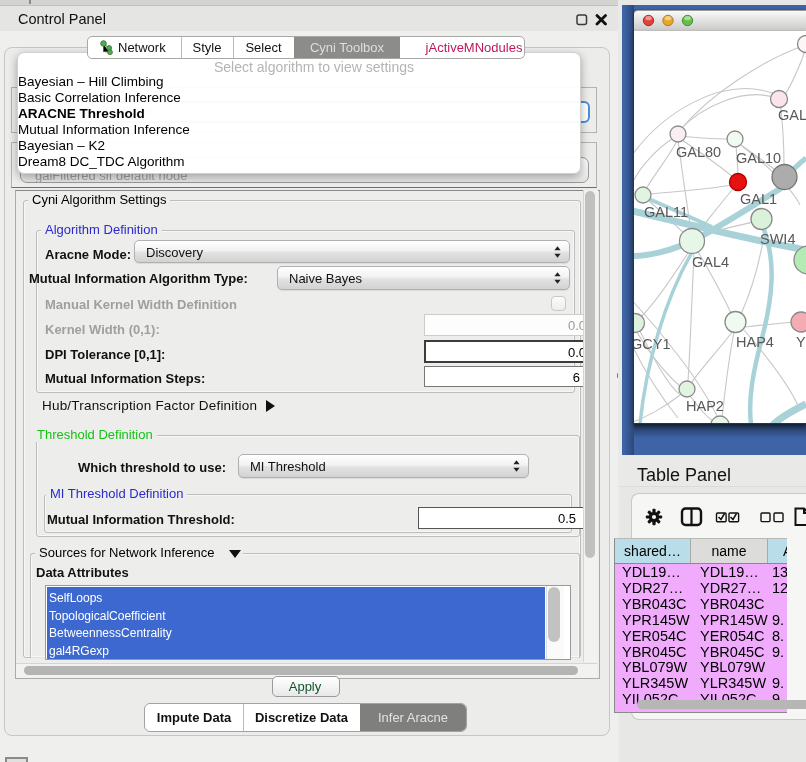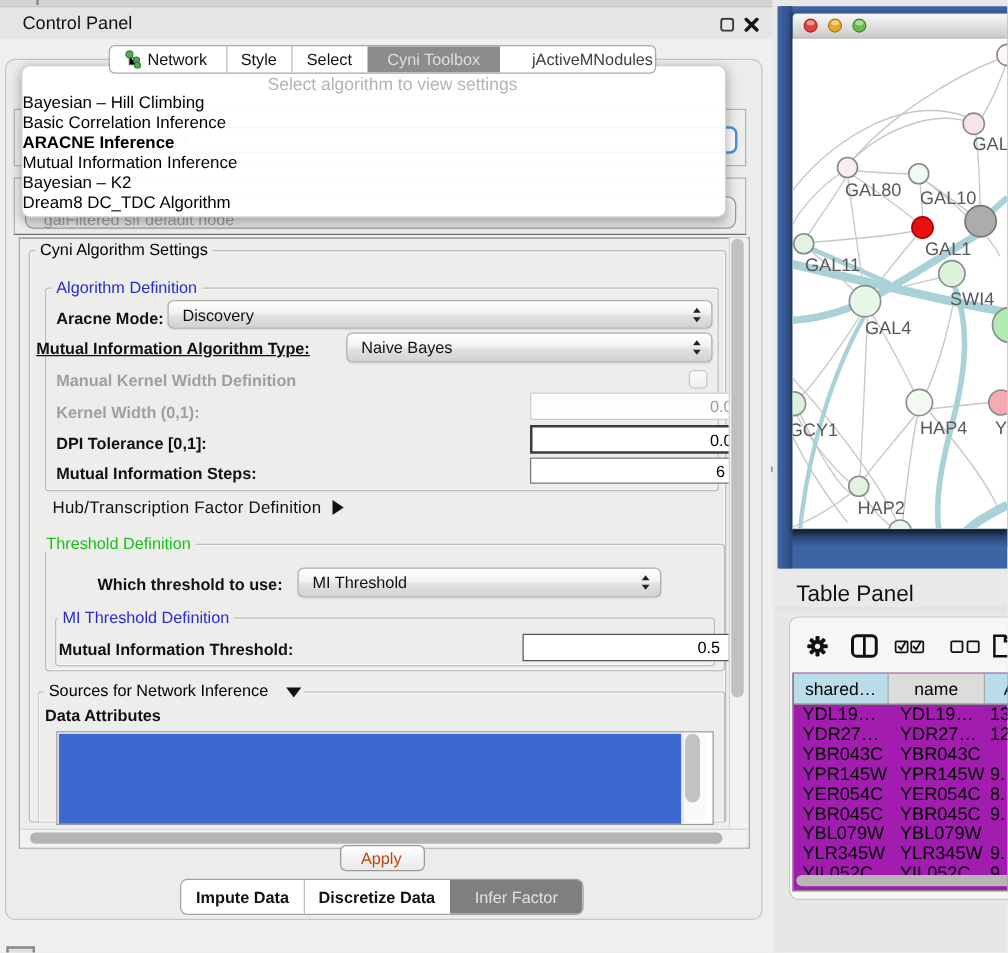--- a/index.html
+++ b/index.html
@@ -62,21 +62,21 @@
 
 <div class="lbl b" style="left:45px;top:247px;">Aracne Mode:</div>
 <div class="combo" style="left:134px;top:240px;width:434px;height:21px;">
   <span class="txt">Discovery</span>
   <svg class="step" viewBox="0 0 9 16">
       <path d="M4.5 2.2 L7.6 6.2 L1.4 6.2 Z" fill="#222"></path>
       <path d="M4.5 13.8 L7.6 9.8 L1.4 9.8 Z" fill="#222"></path>
     </svg>
 </div>
 
-<div class="lbl b" style="left:29px;top:271px;text-decoration:underline;">Mutual Information Algorithm Type:</div>
+<div class="lbl b" style="left:29px;top:271px;">Mutual Information Algorithm Type:</div>
 <div class="combo" style="left:277px;top:266px;width:291px;height:22px;">
   <span class="txt">Naive Bayes</span>
   <svg class="step" viewBox="0 0 9 16">
       <path d="M4.5 2.2 L7.6 6.2 L1.4 6.2 Z" fill="#222"></path>
       <path d="M4.5 13.8 L7.6 9.8 L1.4 9.8 Z" fill="#222"></path>
     </svg>
 </div>
 
 <div class="lbl b gray" style="left:45px;top:297px;">Manual Kernel Width Definition</div>
 <div class="abs" style="left:551px;top:296px;width:13px;height:13px;border:1px solid #c9c9c9;border-radius:4px;background:linear-gradient(#fcfcfc,#ededec);"></div>
@@ -122,39 +122,40 @@
 
 <div class="gbox" style="left:30px;top:553px;width:548px;height:104px;border-bottom:none;border-radius:3px 3px 0 0;"></div>
 <div class="gtitle" style="left:35px;top:546px;padding-right:28px;">Sources for Network Inference</div>
 <svg class="abs" style="left:228px;top:549px;z-index:5;" width="14" height="10" viewBox="0 0 14 10">
     <path d="M1 1 L13 1 L7 9 Z" fill="#111"></path>
   </svg>
 <div class="lbl b" style="left:36px;top:565px;">Data Attributes</div>
 
 <div class="abs" style="left:45px;top:585px;width:524px;height:73px;border:1px solid #999;background:#fff;overflow:hidden;">
   <div class="abs" style="left:1px;top:1px;width:498px;height:80px;background:#3c68d0;"></div>
+  <div class="abs" style="left:3px;top:4px;font-size:12px;color:#fff;line-height:17.5px;">SelfLoops<br>TopologicalCoefficient<br>BetweennessCentrality<br>gal4RGexp</div>
   <div class="abs" style="left:500px;top:0;width:17px;height:73px;background:#fafafa;border-left:1px solid #ddd;"></div>
   <div class="abs" style="left:502px;top:1px;width:12px;height:55px;background:#c2c2c2;border-radius:6px;"></div>
 </div>
 
 <div class="abs" style="left:583px;top:190px;width:14px;height:472px;background:#f2f2f1;border-left:1px solid #d5d5d4;"></div>
 <div class="abs" style="left:584.5px;top:191px;width:10px;height:367px;background:#c0c0bf;border-radius:5px;"></div>
 
 <div class="abs" style="left:16px;top:663px;width:581px;height:14px;background:#f2f2f1;border-top:1px solid #d5d5d4;"></div>
 <div class="abs" style="left:24px;top:666px;width:554px;height:9px;background:#b4b4b3;border-radius:4.5px;"></div>
 
 <div class="abs" style="left:272px;top:676px;width:66px;height:19px;border:1px solid #9a9a9a;border-radius:5px;background:linear-gradient(#ffffff,#f4f4f4 50%,#e8e8e8);"></div>
-<div class="abs" style="left:272px;top:679px;width:66px;text-align:center;font-size:13px;color:#c2410c;">Apply</div>
+<div class="abs" style="left:272px;top:679px;width:66px;text-align:center;font-size:13px;color:#14532d;">Apply</div>
 
 <div class="abs" style="left:144px;top:703px;width:321px;height:27px;border:1px solid #a2a2a1;border-radius:6px;background:#fff;overflow:hidden;">
   <div class="abs" style="left:0;top:0;width:98px;height:27px;border-right:1px solid #bbb;"></div>
   <div class="abs" style="left:215px;top:0;width:106px;height:27px;background:#7f7f7e;"></div>
   <div class="abs" style="left:0;top:6px;width:98px;text-align:center;font-size:13px;font-weight:bold;color:#111;">Impute Data</div>
   <div class="abs" style="left:98px;top:6px;width:117px;text-align:center;font-size:13px;font-weight:bold;color:#111;">Discretize Data</div>
-  <div class="abs" style="left:215px;top:6px;width:106px;text-align:center;font-size:13px;color:#e2e2e2;">Infer Factor</div>
+  <div class="abs" style="left:215px;top:6px;width:106px;text-align:center;font-size:13px;color:#e2e2e2;">Infer Aracne</div>
 </div>
 
 <div class="abs" style="left:5px;top:757px;width:19px;height:5px;border:2px solid #8a8a8a;background:#e0e0e0;"></div>
 
 <div class="abs" style="left:87px;top:36px;width:436px;height:21px;border:1px solid #a8a8a7;border-radius:5px;background:#fff;overflow:hidden;font-size:13px;z-index:30;">
   <div class="abs" style="left:0;top:0;width:93px;height:21px;border-right:1px solid #bbb;"></div>
   <div class="abs" style="left:93px;top:0;width:52px;height:21px;border-right:1px solid #bbb;"></div>
   <div class="abs" style="left:145px;top:0;width:61px;height:21px;"></div>
   <div class="abs" style="left:206px;top:0;width:106px;height:21px;background:#8c8c8b;"></div>
   <div class="abs" style="left:312px;top:0;width:124px;height:21px;"></div>
@@ -162,29 +163,29 @@
      <path d="M3.5 4 L3.5 11.5 L9 12" stroke="#555" stroke-width="1"></path>
      <path d="M4.5 4.5 L8.5 7.5" stroke="#555" stroke-width="1"></path>
      <circle cx="3.5" cy="3.5" r="2.8" fill="#55ab55" stroke="#2e7d2e" stroke-width="0.9"></circle>
      <circle cx="9.2" cy="8" r="2.4" fill="#55ab55" stroke="#2e7d2e" stroke-width="0.9"></circle>
      <circle cx="10" cy="12.2" r="2.4" fill="#55ab55" stroke="#2e7d2e" stroke-width="0.9"></circle>
   </svg>
   <div class="abs" style="left:30px;top:3px;color:#111;">Network</div>
   <div class="abs" style="left:93px;top:3px;width:52px;text-align:center;color:#111;">Style</div>
   <div class="abs" style="left:145px;top:3px;width:61px;text-align:center;color:#111;">Select</div>
   <div class="abs" style="left:206px;top:3px;width:106px;text-align:center;color:#dedede;">Cyni Toolbox</div>
-  <div class="abs" style="left:312px;top:3px;width:148px;text-align:center;color:#404040;">jActiveMNodules</div>
+  <div class="abs" style="left:312px;top:3px;width:148px;text-align:center;color:#be185d;">jActiveMNodules</div>
 </div>
 
 <div class="abs" style="left:17px;top:52px;width:562px;height:120px;background:rgba(255,255,255,0.96);border:1px solid rgba(170,170,170,0.55);border-radius:7px;box-shadow:0 3px 9px rgba(0,0,0,0.32);z-index:20;"></div>
 <div class="abs" style="left:33px;top:59px;width:562px;text-align:center;font-size:14px;color:#b4b4b4;z-index:21;">Select algorithm to view settings</div>
 <div class="abs" style="left:18px;top:74px;font-size:13.5px;color:#000;line-height:16px;z-index:21;">
 Bayesian – Hill Climbing<br>
 Basic Correlation Inference<br>
-<span class="b">ARACNE Inference</span><br>
+<span class="b">ARACNE Threshold</span><br>
 Mutual Information Inference<br>
 Bayesian – K2<br>
 Dream8 DC_TDC Algorithm
 </div>
 
 <div class="abs" style="left:618px;top:0;width:188px;height:5px;background:#e8e8e6;"></div>
 <div class="abs" style="left:618px;top:5px;width:4px;height:762px;background:#e9e9e7;"></div>
 <div class="abs" style="left:622px;top:5px;width:184px;height:450px;background:#3e64a6;"></div>
 <div class="abs" style="left:624px;top:5px;width:10px;height:450px;background:linear-gradient(90deg,#3e64a6,#2c4877);"></div>
 <div class="abs" style="left:634px;top:424px;width:172px;height:14px;background:linear-gradient(#1e3254,#3e64a6);"></div>
@@ -304,21 +305,21 @@
     <rect x="71.5" y="7" width="9.6" height="8.8" rx="1"></rect>
     <rect x="84" y="7" width="9.6" height="8.8" rx="1"></rect>
     <path d="M73.5 11 L76 13.5 L79.5 7.5" stroke-width="1.5"></path>
     <path d="M85.5 11 L88 13.5 L91.5 7.5" stroke-width="1.5"></path>
     <rect x="116" y="7" width="9" height="8.6" rx="1"></rect>
     <rect x="129" y="7" width="9" height="8.6" rx="1"></rect>
   </g>
   <path d="M150.5 2.5 h8.5 l4.5 4.5 v12 h-13 Z M159 2.5 v4.5 h4.5" fill="none" stroke="#111" stroke-width="2"></path>
 </svg>
 
-<div class="abs" style="left:634px;top:538px;width:172px;height:173px;border-top:1px solid #b9b9b8;border-left:1px solid #8a8a8a;border-bottom:1.5px solid #8a8a8a;overflow:hidden;background:#a21caf;">
+<div class="abs" style="left:614px;top:538px;width:172px;height:173px;border-top:1px solid #b9b9b8;border-left:1px solid #8a8a8a;border-bottom:1.5px solid #8a8a8a;overflow:hidden;background:#f0abfc;">
 
   <div class="abs" style="left:0;top:0;width:75px;height:24px;background:#b9dde9;border-right:1px solid #a9a9a8;"></div>
   <div class="abs" style="left:76px;top:0;width:76px;height:24px;background:#dcdcdb;border-right:1px solid #a9a9a8;"></div>
   <div class="abs" style="left:153px;top:0;width:19px;height:24px;background:#b9dde9;"></div>
   <div class="abs" style="left:0;top:24px;width:172px;height:1px;background:#8a8a8a;"></div>
   <div class="abs" style="left:0;top:4px;width:75px;text-align:center;font-size:14px;">shared…</div>
   <div class="abs" style="left:76px;top:4px;width:76px;text-align:center;font-size:14px;">name</div>
   <div class="abs" style="left:168px;top:4px;font-size:14px;">A</div>
 
   <div class="abs" style="left:7px;top:26px;font-size:14.5px;line-height:15.9px;color:#000;">YDL19…<br>YDR27…<br>YBR043C<br>YPR145W<br>YER054C<br>YBR045C<br>YBL079W<br>YLR345W<br>YIL052C</div>

